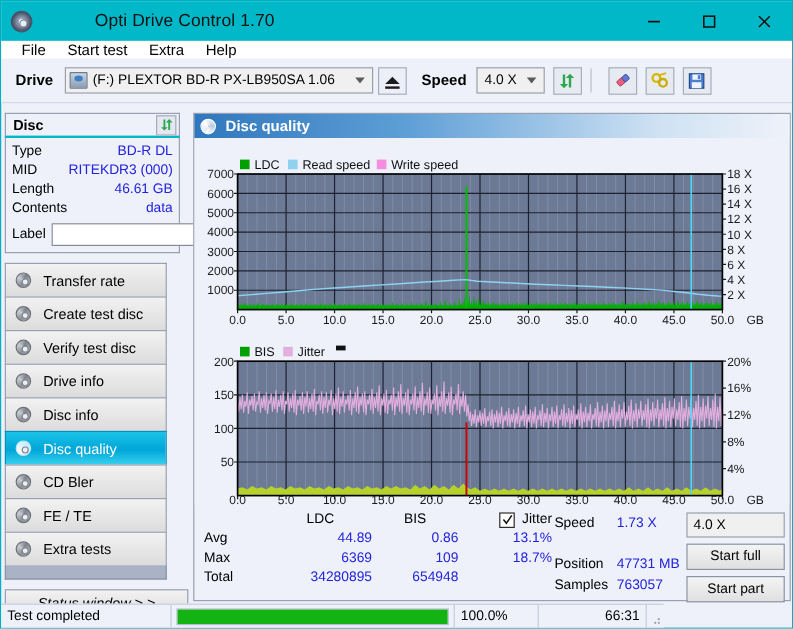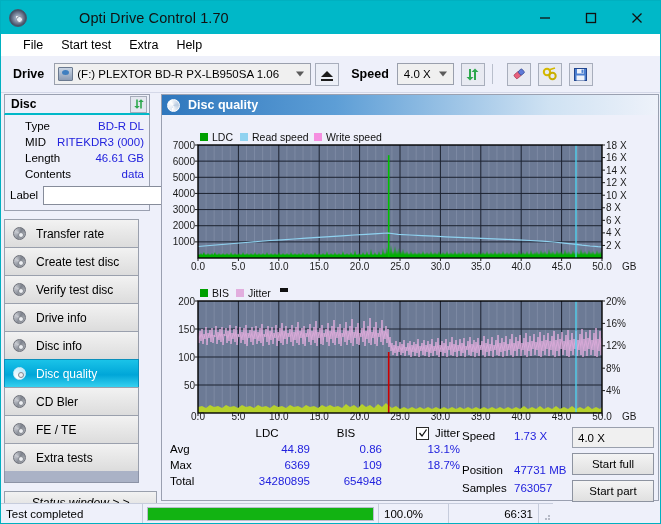--- a/index.html
+++ b/index.html
@@ -41,22 +41,22 @@
   }
   .win-buttons { position: absolute; right: 0; top: 0; height: 33px; display: flex; }
   .win-btn {
     width: 46px; height: 33px; display: flex; align-items: center; justify-content: center;
     color: #0a0a0a;
   }
   .win-btn svg { display: block; }
 
   
   .menubar {
-    height: 22px; background: #ffffff;
-    display: flex; padding-left: 13px;
+    height: 15px; background: #ffffff;
+    display: flex; align-items: center; padding-left: 8px;
     font-size: 12.5px; color: #000;
   }
   .menubar > div { padding: 0 9px; line-height: 22px; }
 
   
   .drivebar {
     height: 37px; background: #eef0fa;
     display: flex; align-items: center; padding: 0 6px;
     border-bottom: 1px solid #d4d8e8;
   }
@@ -111,21 +111,21 @@
   }
   .mini-btn {
     width: 17px; height: 17px; background: #e4e7f0; border: 1px solid #a6acba;
     display:flex; align-items:center; justify-content:center;
   }
   .disc-body {
     border: 1px solid #9aa0b0; border-top: none; background: #eef0fa;
     padding: 3px 5px 5px 5px;
   }
   .disc-row { display: flex; justify-content: space-between; align-items: center; font-size: 11.5px; line-height: 16px; }
-  .disc-row .k { color: #000; margin-left: 15px; }
+  .disc-row .k { color: #000; }
   .disc-row .v { color: #2222dd; }
   .label-row { display: flex; align-items: center; margin-top: 3px; }
   .label-row .k { font-size: 11.5px; margin-right: 5px; }
   .label-input {
     flex: 1; height: 19px; background: #fff; border: 1px solid #868c9a;
   }
   .disc-btn {
     width: 20px; height: 20px; margin-left: 3px; background: #e4e7f0; border: 1px solid #a6acba;
     display:flex; align-items:center; justify-content:center;
   }

